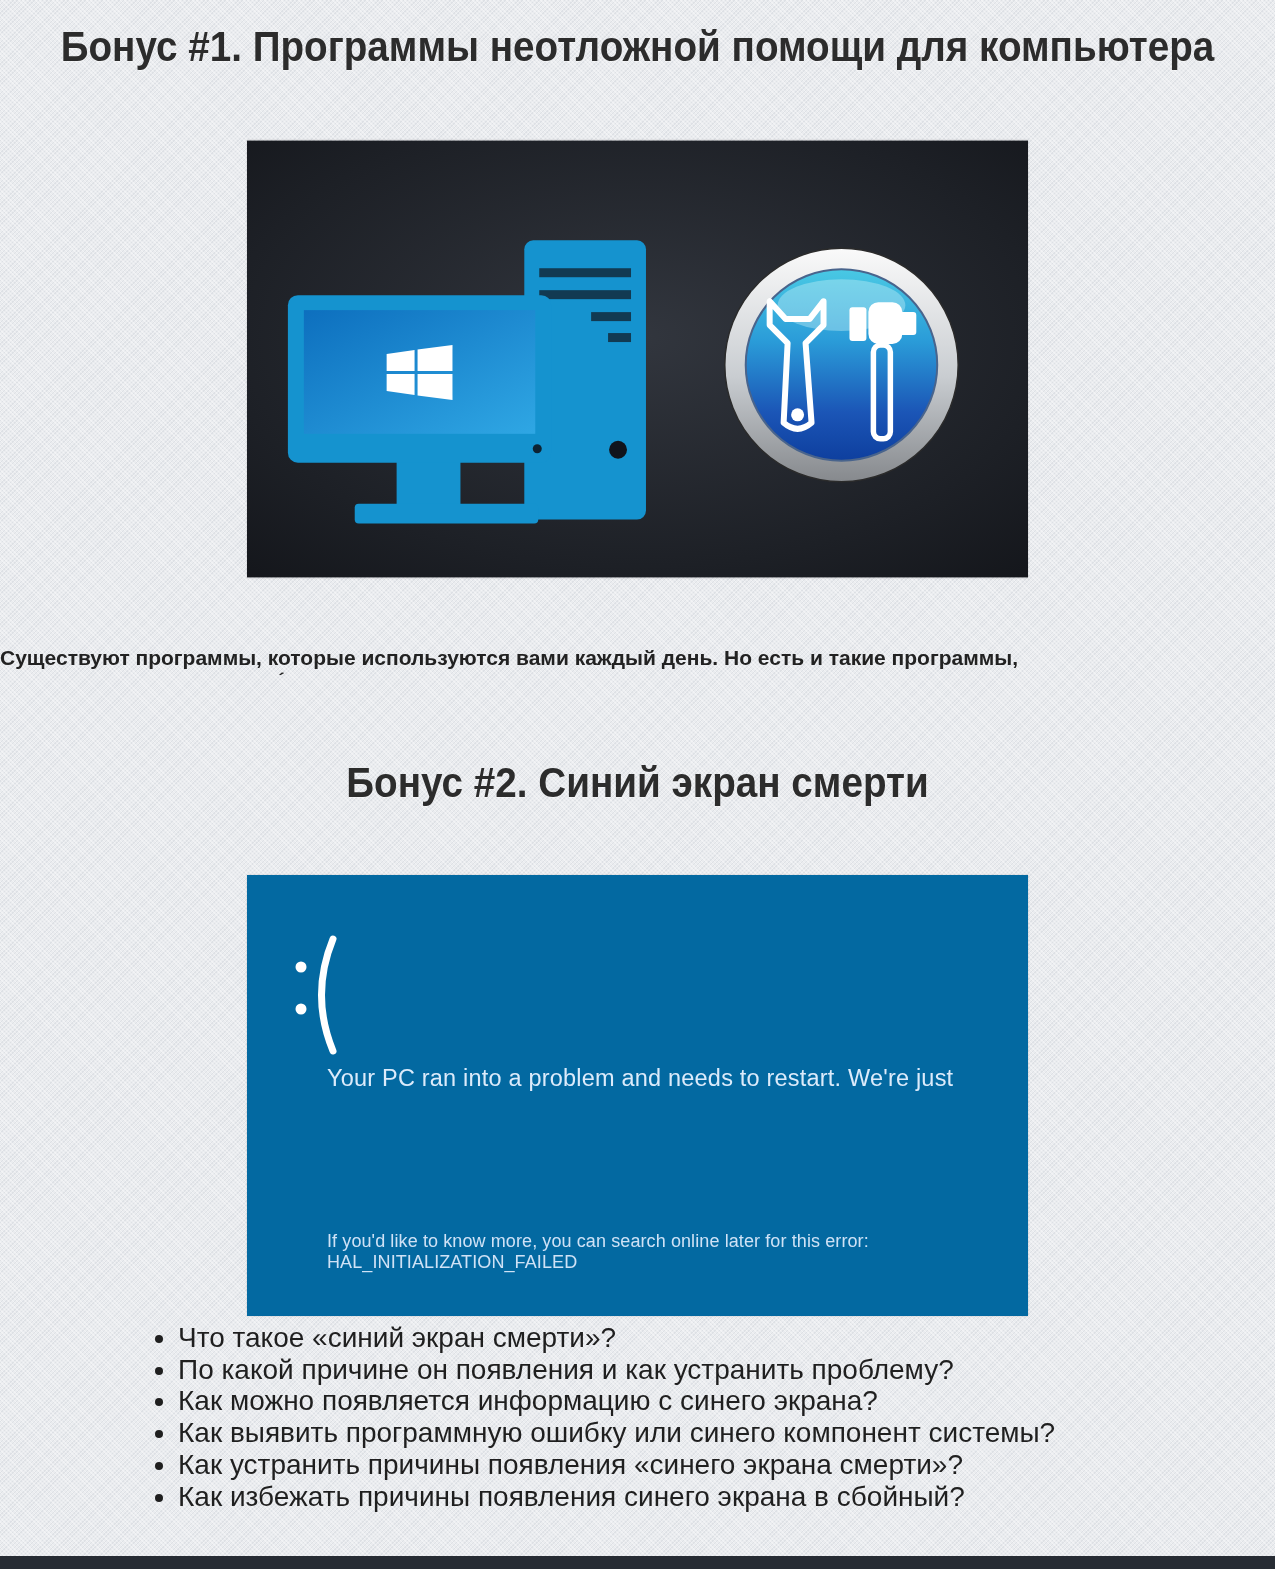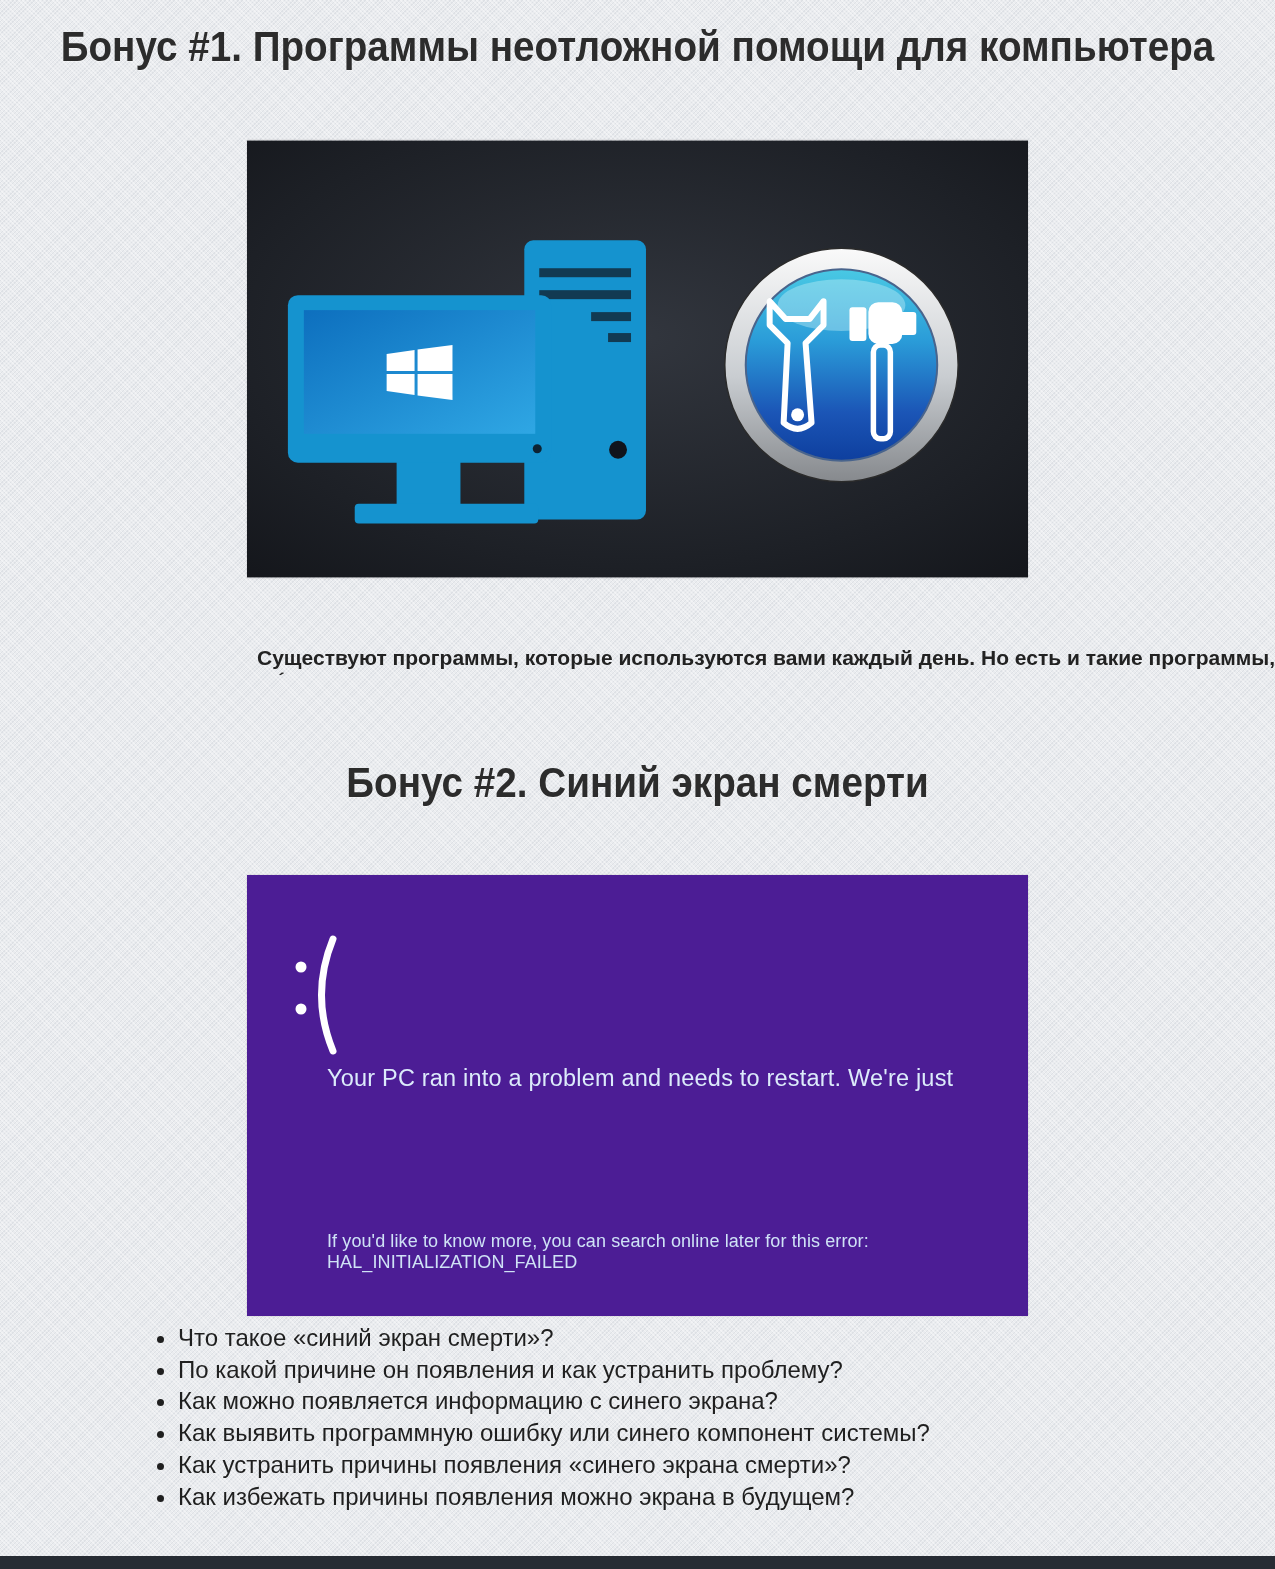--- a/index.html
+++ b/index.html
@@ -28,50 +28,50 @@
 
   .figure {
     position: absolute; left: 247px; width: 781px;
     box-shadow: 0 0 2px rgba(0,0,0,.15);
   }
   #figure-computer { top: 140px; height: 438px; }
   #figure-computer svg { display: block; width: 100%; height: 100%; }
 
   #lead-paragraph {
     position: absolute; top: 646px; left: 0; width: 100%;
-    text-align: right; font-weight: bold; font-size: 21px; color: #222;
+    text-align: left; font-weight: bold; font-size: 21px; color: #222;
     white-space: nowrap;
   }
   #paragraph-artifact {
     position: absolute; top: 670px; left: 278px;
     font-weight: bold; font-size: 17px; color: #222;
     transform: rotate(8deg);
   }
 
   #figure-bsod {
     top: 875px; height: 441px;
-    background: #4c1d95;
+    background: #0369a1;
   }
   #bsod-sadface { position: absolute; left: 46px; top: 60px; width: 52px; height: 122px; }
   #bsod-message {
     position: absolute; left: 80px; top: 184px; right: 40px;
     color: #dcebfb; font-size: 23.5px; line-height: 38px; font-weight: 300;
     letter-spacing: .2px;
   }
   #bsod-detail {
     position: absolute; left: 80px; top: 356px; right: 30px;
     color: #cfe2f6; font-size: 18px; letter-spacing: .1px;
   }
 
   #question-list {
     position: absolute; top: 1322px; left: 158px; width: 900px;
     list-style: disc outside; padding-left: 20px;
   }
   #question-list li {
-    font-size: 24px; line-height: 31.7px; color: #1f1f1f;
+    font-size: 28px; line-height: 31.7px; color: #1f1f1f;
   }
 
   #footer-bar {
     position: absolute; left: 0; bottom: 0; width: 100%; height: 13px;
     background: #272c34;
   }
 </style>
 </head>
 <body>
 
@@ -164,16 +164,16 @@
   </div>
   <div id="bsod-detail">If you'd like to know more, you can search online later for this error: HAL_INITIALIZATION_FAILED</div>
 </div>
 
 <ul id="question-list">
   <li>Что такое «синий экран смерти»?</li>
   <li>По какой причине он появления и как устранить проблему?</li>
   <li>Как можно появляется информацию с синего экрана?</li>
   <li>Как выявить программную ошибку или синего компонент системы?</li>
   <li>Как устранить причины появления «синего экрана смерти»?</li>
-  <li>Как избежать причины появления можно экрана в будущем?</li>
+  <li>Как избежать причины появления синего экрана в сбойный?</li>
 </ul>
 
 <div id="footer-bar"></div>
 
 </body></html>

